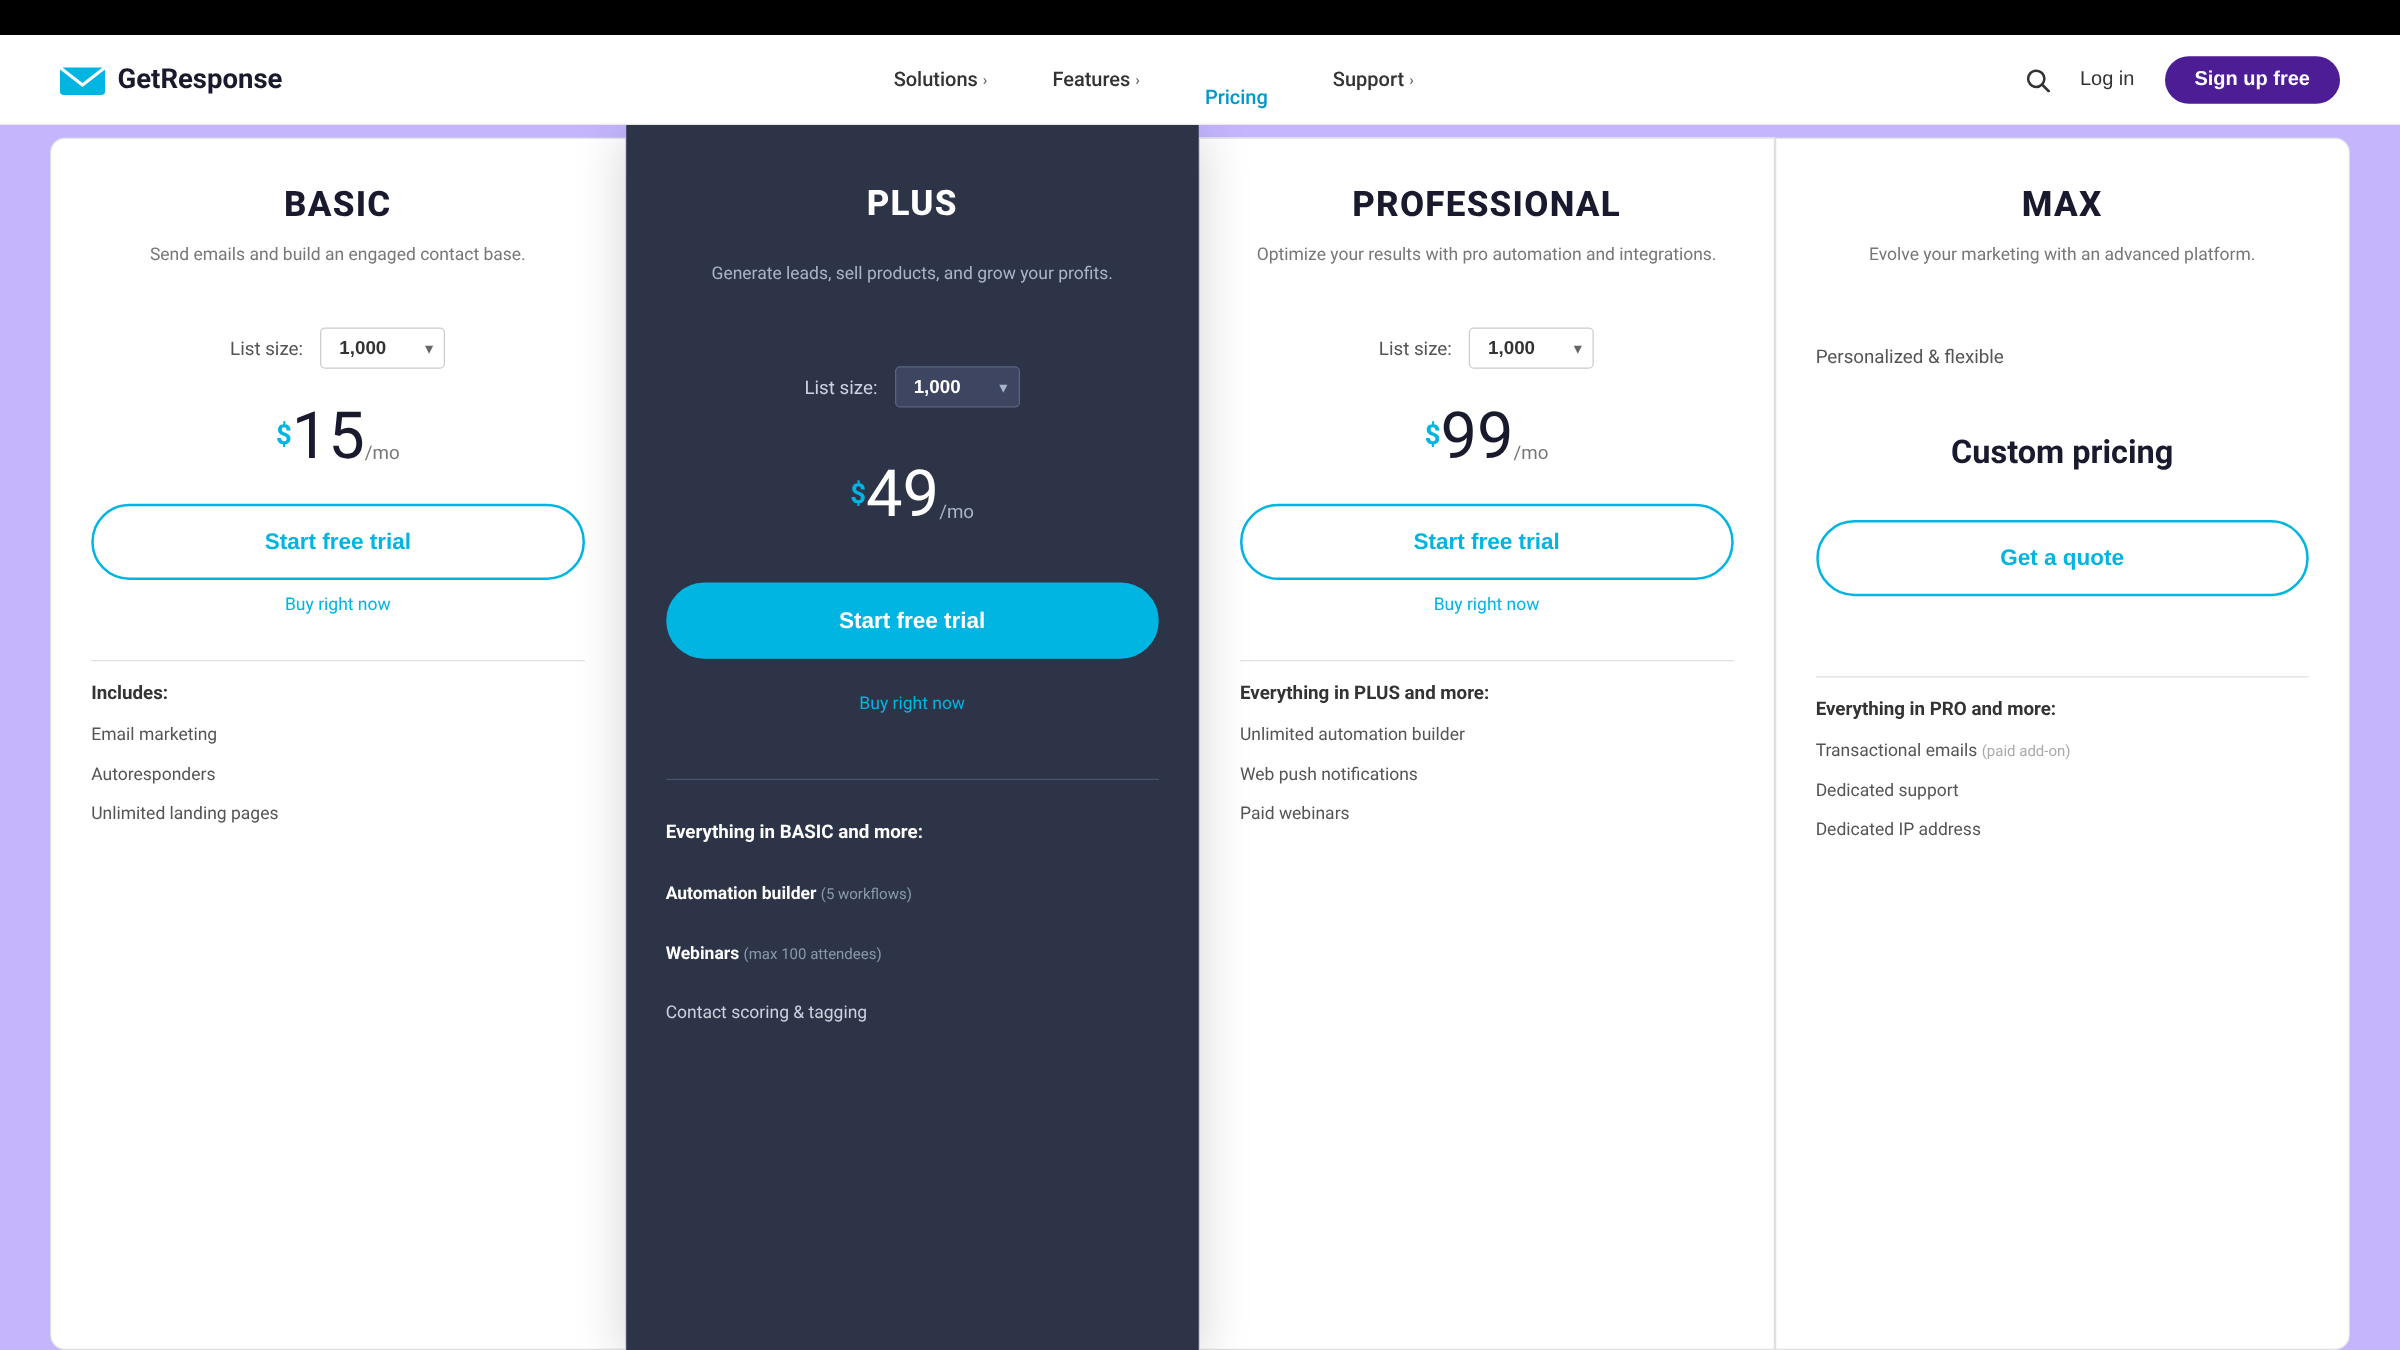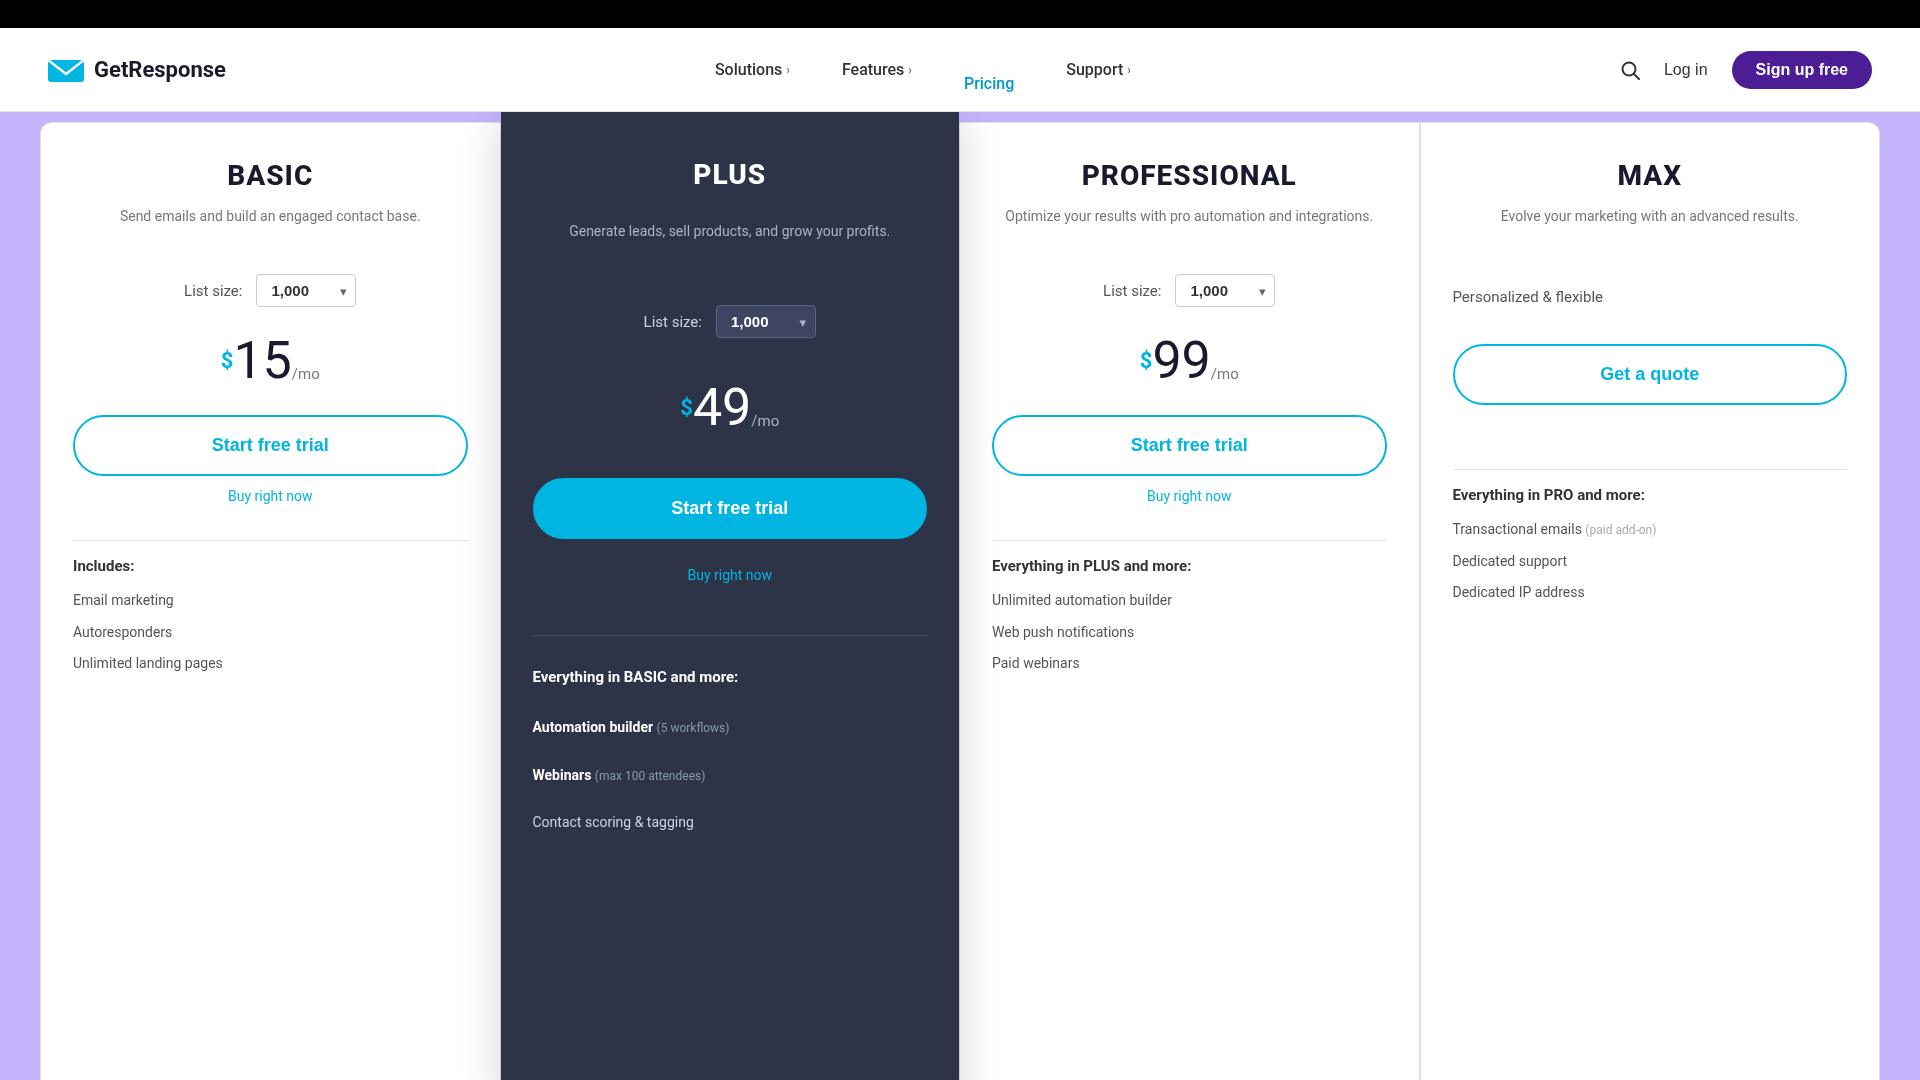--- a/index.html
+++ b/index.html
@@ -13,21 +13,21 @@
       background: #000;
       height: 28px;
       width: 100%;
     }
     
     .navbar {
       display: flex;
       align-items: center;
       justify-content: space-between;
       padding: 0 48px;
-      height: 84px;
+      height: 72px;
       background: #fff;
       border-bottom: 1px solid #e8e8e8;
       position: relative;
       z-index: 10;
     }
     .navbar-logo {
       display: flex;
       align-items: center;
       gap: 10px;
       text-decoration: none;
@@ -458,23 +458,26 @@
       <a class="buy-right-now" href="#">Buy right now</a>
       <hr class="divider">
       <p class="features-title">Everything in PLUS and more:</p>
       <div class="feature-item">Unlimited automation builder</div>
       <div class="feature-item">Web push notifications</div>
       <div class="feature-item">Paid webinars</div>
     </div>
 
     <div class="plan-card">
       <h2 class="plan-title">MAX</h2>
-      <p class="plan-desc">Evolve your marketing with an advanced results.</p>
+      <p class="plan-desc">Evolve your marketing with an advanced platform.</p>
       <div class="list-size-row" style="min-height: 46px; align-items: center; justify-content: flex-start;">
         <span class="list-size-label" style="color:#555; font-size:15px;">Personalized &amp; flexible</span>
+      </div>
+      <div class="price-row">
+        <span class="custom-pricing">Custom pricing</span>
       </div>
       <button class="cta-btn outline">Get a quote</button>
       <div style="height: 36px;"></div>
       <hr class="divider">
       <p class="features-title">Everything in PRO and more:</p>
       <div class="feature-item">
         <span>Transactional emails</span>
         <span class="feature-paid-note">(paid add-on)</span>
       </div>
       <div class="feature-item">Dedicated support</div>

